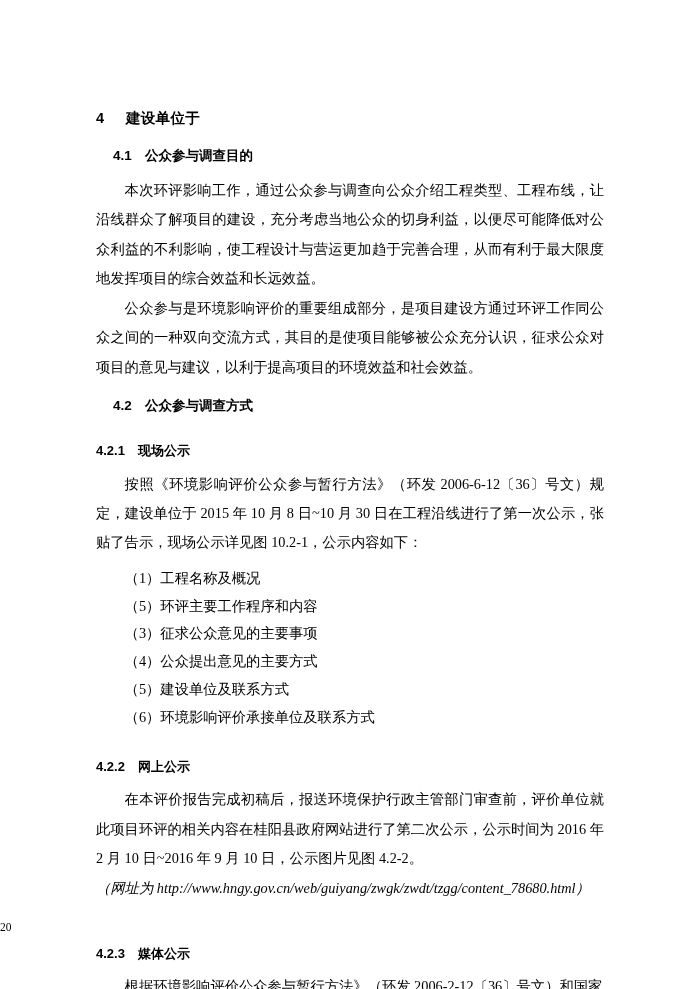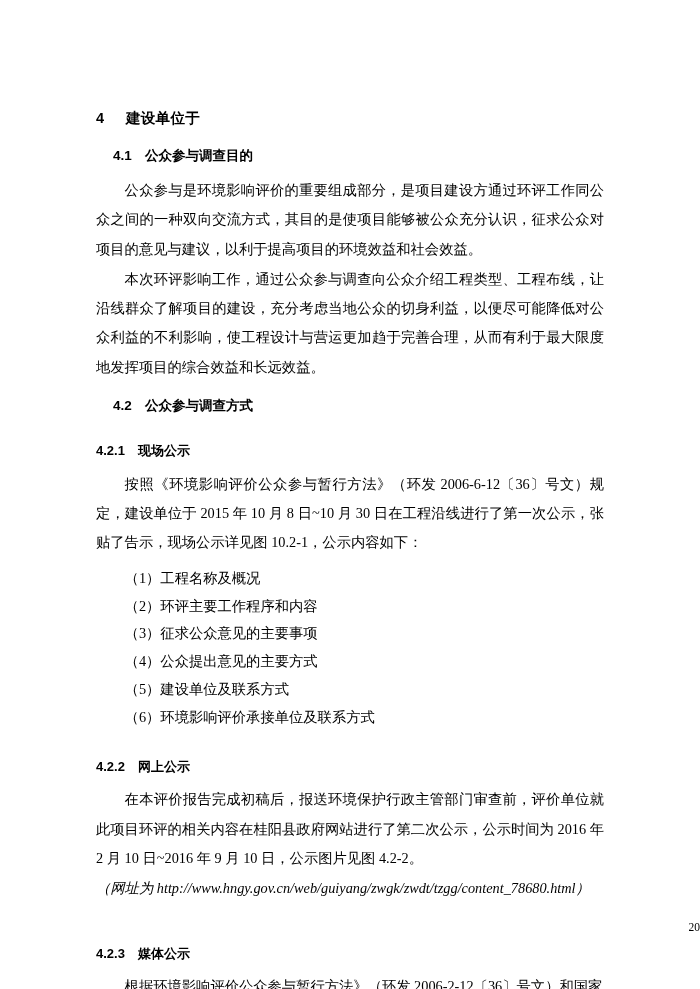--- a/index.html
+++ b/index.html
@@ -78,56 +78,56 @@
     text-indent: 0;
     text-align: left;
     font-style: italic;
   }
   .gap-sm { height: 6px; }
   .gap-md { height: 16px; }
   .pagenum {
     position: absolute;
     bottom: 56px;
     left: 0;
-    width: 700px;
-    text-align: right;
+    width: 635px;
+    text-align: left;
     font-size: 11.5px;
     font-family: "Liberation Serif", "DejaVu Serif", serif;
   }
 </style>
 </head>
 <body>
 
 <div class="page">
 
   <div class="h1">
     <span class="num">4</span><span>建设单位于</span>
   </div>
 
   <div class="h2">
     <span class="num">4.1</span><span>公众参与调查目的</span>
   </div>
 
+  <p class="body">本次环评影响工作，通过公众参与调查向公众介绍工程类型、工程布线，让沿线群众了解项目的建设，充分考虑当地公众的切身利益，以便尽可能降低对公众利益的不利影响，使工程设计与营运更加趋于完善合理，从而有利于最大限度地发挥项目的综合效益和长远效益。</p>
   <p class="body">公众参与是环境影响评价的重要组成部分，是项目建设方通过环评工作同公众之间的一种双向交流方式，其目的是使项目能够被公众充分认识，征求公众对项目的意见与建议，以利于提高项目的环境效益和社会效益。</p>
-  <p class="body">本次环评影响工作，通过公众参与调查向公众介绍工程类型、工程布线，让沿线群众了解项目的建设，充分考虑当地公众的切身利益，以便尽可能降低对公众利益的不利影响，使工程设计与营运更加趋于完善合理，从而有利于最大限度地发挥项目的综合效益和长远效益。</p>
 
   <div class="h2">
     <span class="num">4.2</span><span>公众参与调查方式</span>
   </div>
 
   <div class="h3">
     <span class="num">4.2.1</span><span>现场公示</span>
   </div>
 
   <p class="body">按照《环境影响评价公众参与暂行方法》（环发 2006-6-12〔36〕号文）规定，建设单位于 2015 年 10 月 8 日~10 月 30 日在工程沿线进行了第一次公示，张贴了告示，现场公示详见图 10.2-1，公示内容如下：</p>
 
   <div class="gap-sm"></div>
 
   <p class="list">（1）工程名称及概况</p>
-  <p class="list">（2）环评主要工作程序和内容</p>
+  <p class="list">（5）环评主要工作程序和内容</p>
   <p class="list">（3）征求公众意见的主要事项</p>
   <p class="list">（4）公众提出意见的主要方式</p>
   <p class="list">（5）建设单位及联系方式</p>
   <p class="list">（6）环境影响评价承接单位及联系方式</p>
 
   <div class="h3">
     <span class="num">4.2.2</span><span>网上公示</span>
   </div>
 
   <p class="body">在本评价报告完成初稿后，报送环境保护行政主管部门审查前，评价单位就此项目环评的相关内容在桂阳县政府网站进行了第二次公示，公示时间为 2016 年 2 月 10 日~2016 年 9 月 10 日，公示图片见图 4.2-2。</p>

